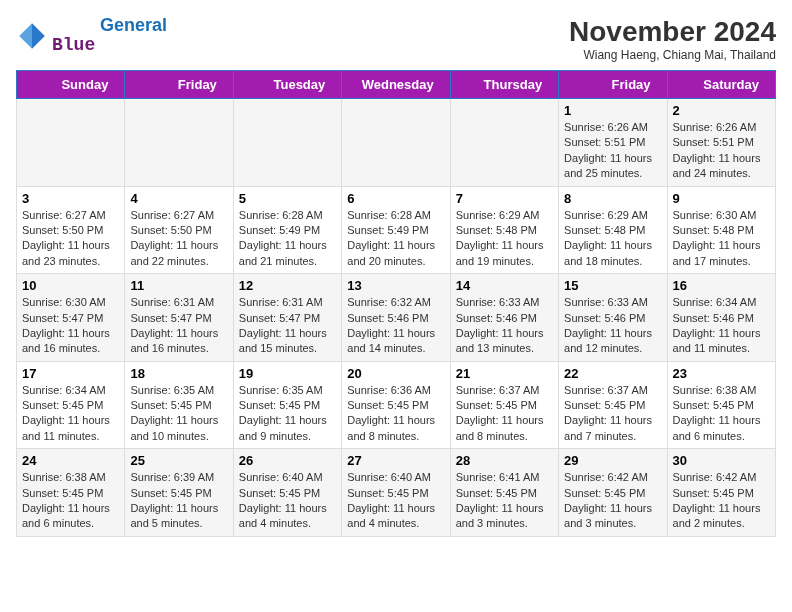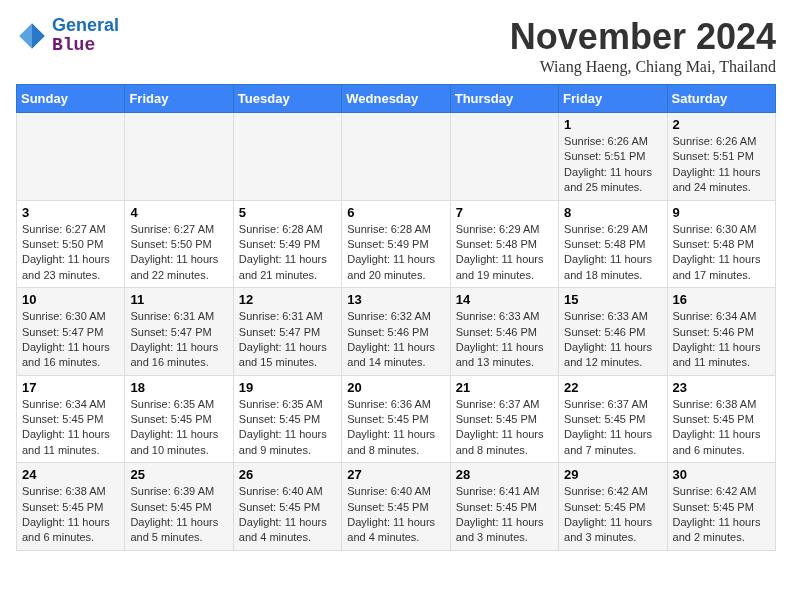--- a/index.html
+++ b/index.html
@@ -22,48 +22,48 @@
       gap: 4px;
     }
     .logo-text {
       font-size: 18px;
       font-weight: bold;
       color: #333;
       line-height: 1.1;
     }
     .logo-text span {
       color: #1a6fb5;
+      margin-left: 48px;
     }
     .logo-icon {
       width: 32px;
       height: 32px;
     }
     .title-area {
       text-align: right;
     }
     .month-title {
-      font-size: 36px;
+      font-size: 28px;
       font-weight: bold;
       color: #333;
     }
     .subtitle {
-      font-size: 16px;
-      color: #333;
-      font-family: Liberation Serif, serif;
+      font-size: 12px;
+      color: #333;
     }
     table {
       width: 100%;
       border-collapse: collapse;
       font-size: 11px;
     }
     thead tr th {
-      background-color: #3b82f6;
+      background-color: #a21caf;
       color: #fff;
-      padding: 6px 4px;
-      text-align: left;
+      padding: 6px 16px;
+      text-align: right;
       font-size: 13px;
       font-weight: bold;
       border: 1px solid #2977c9;
     }
     tbody tr {
       height: 80px;
     }
     tbody tr:nth-child(odd) {
       background-color: #f5f5f5;
     }

